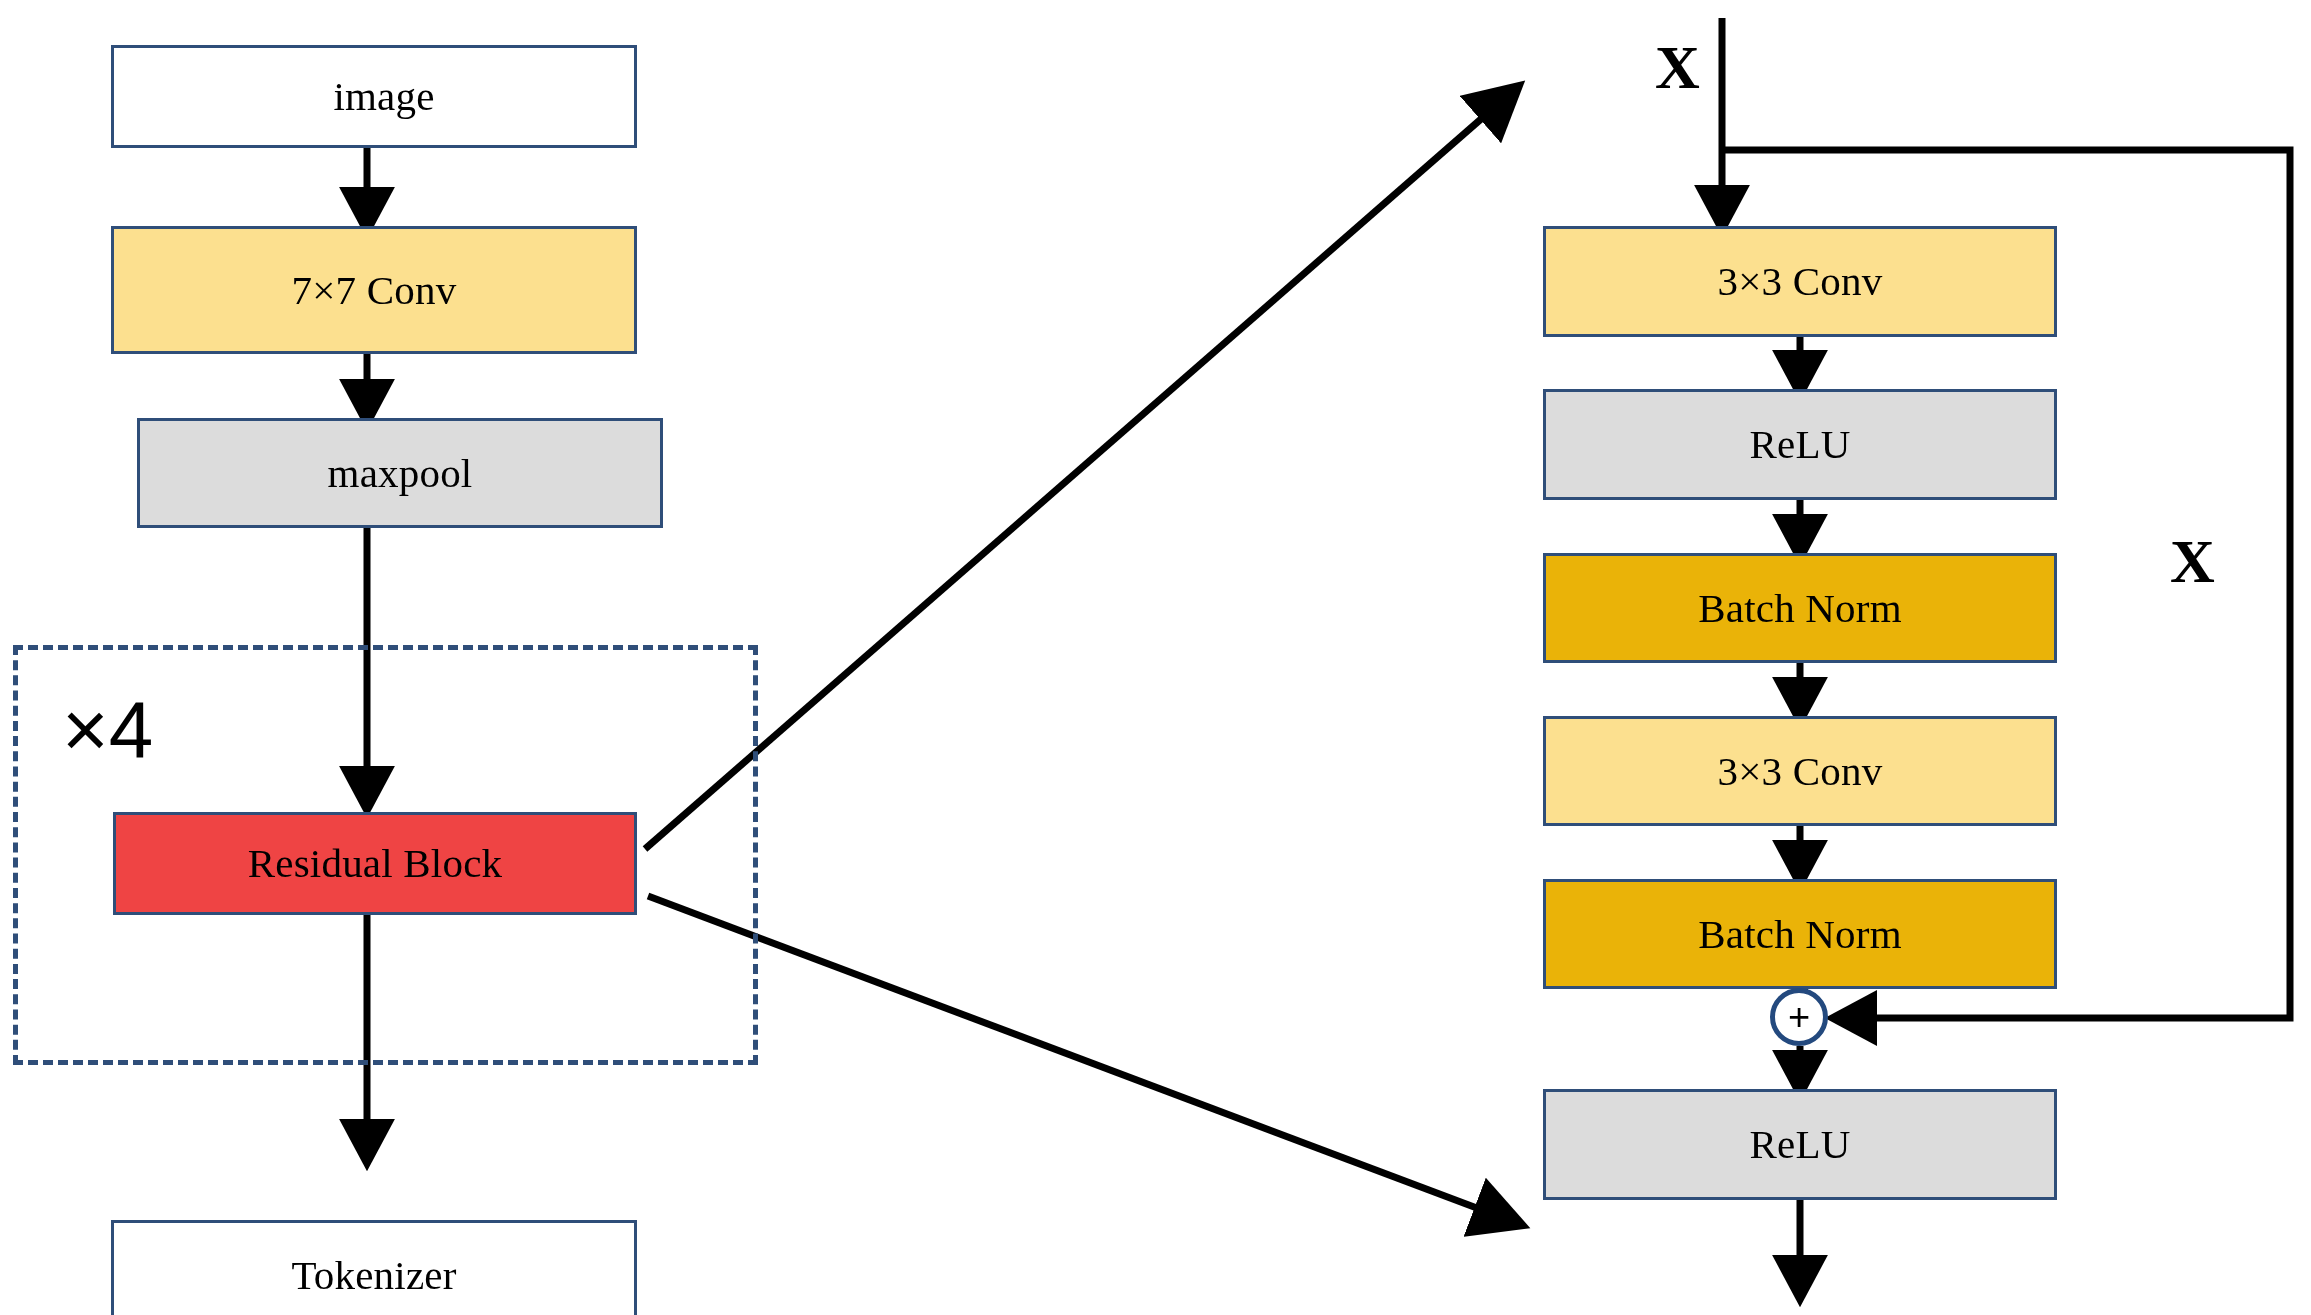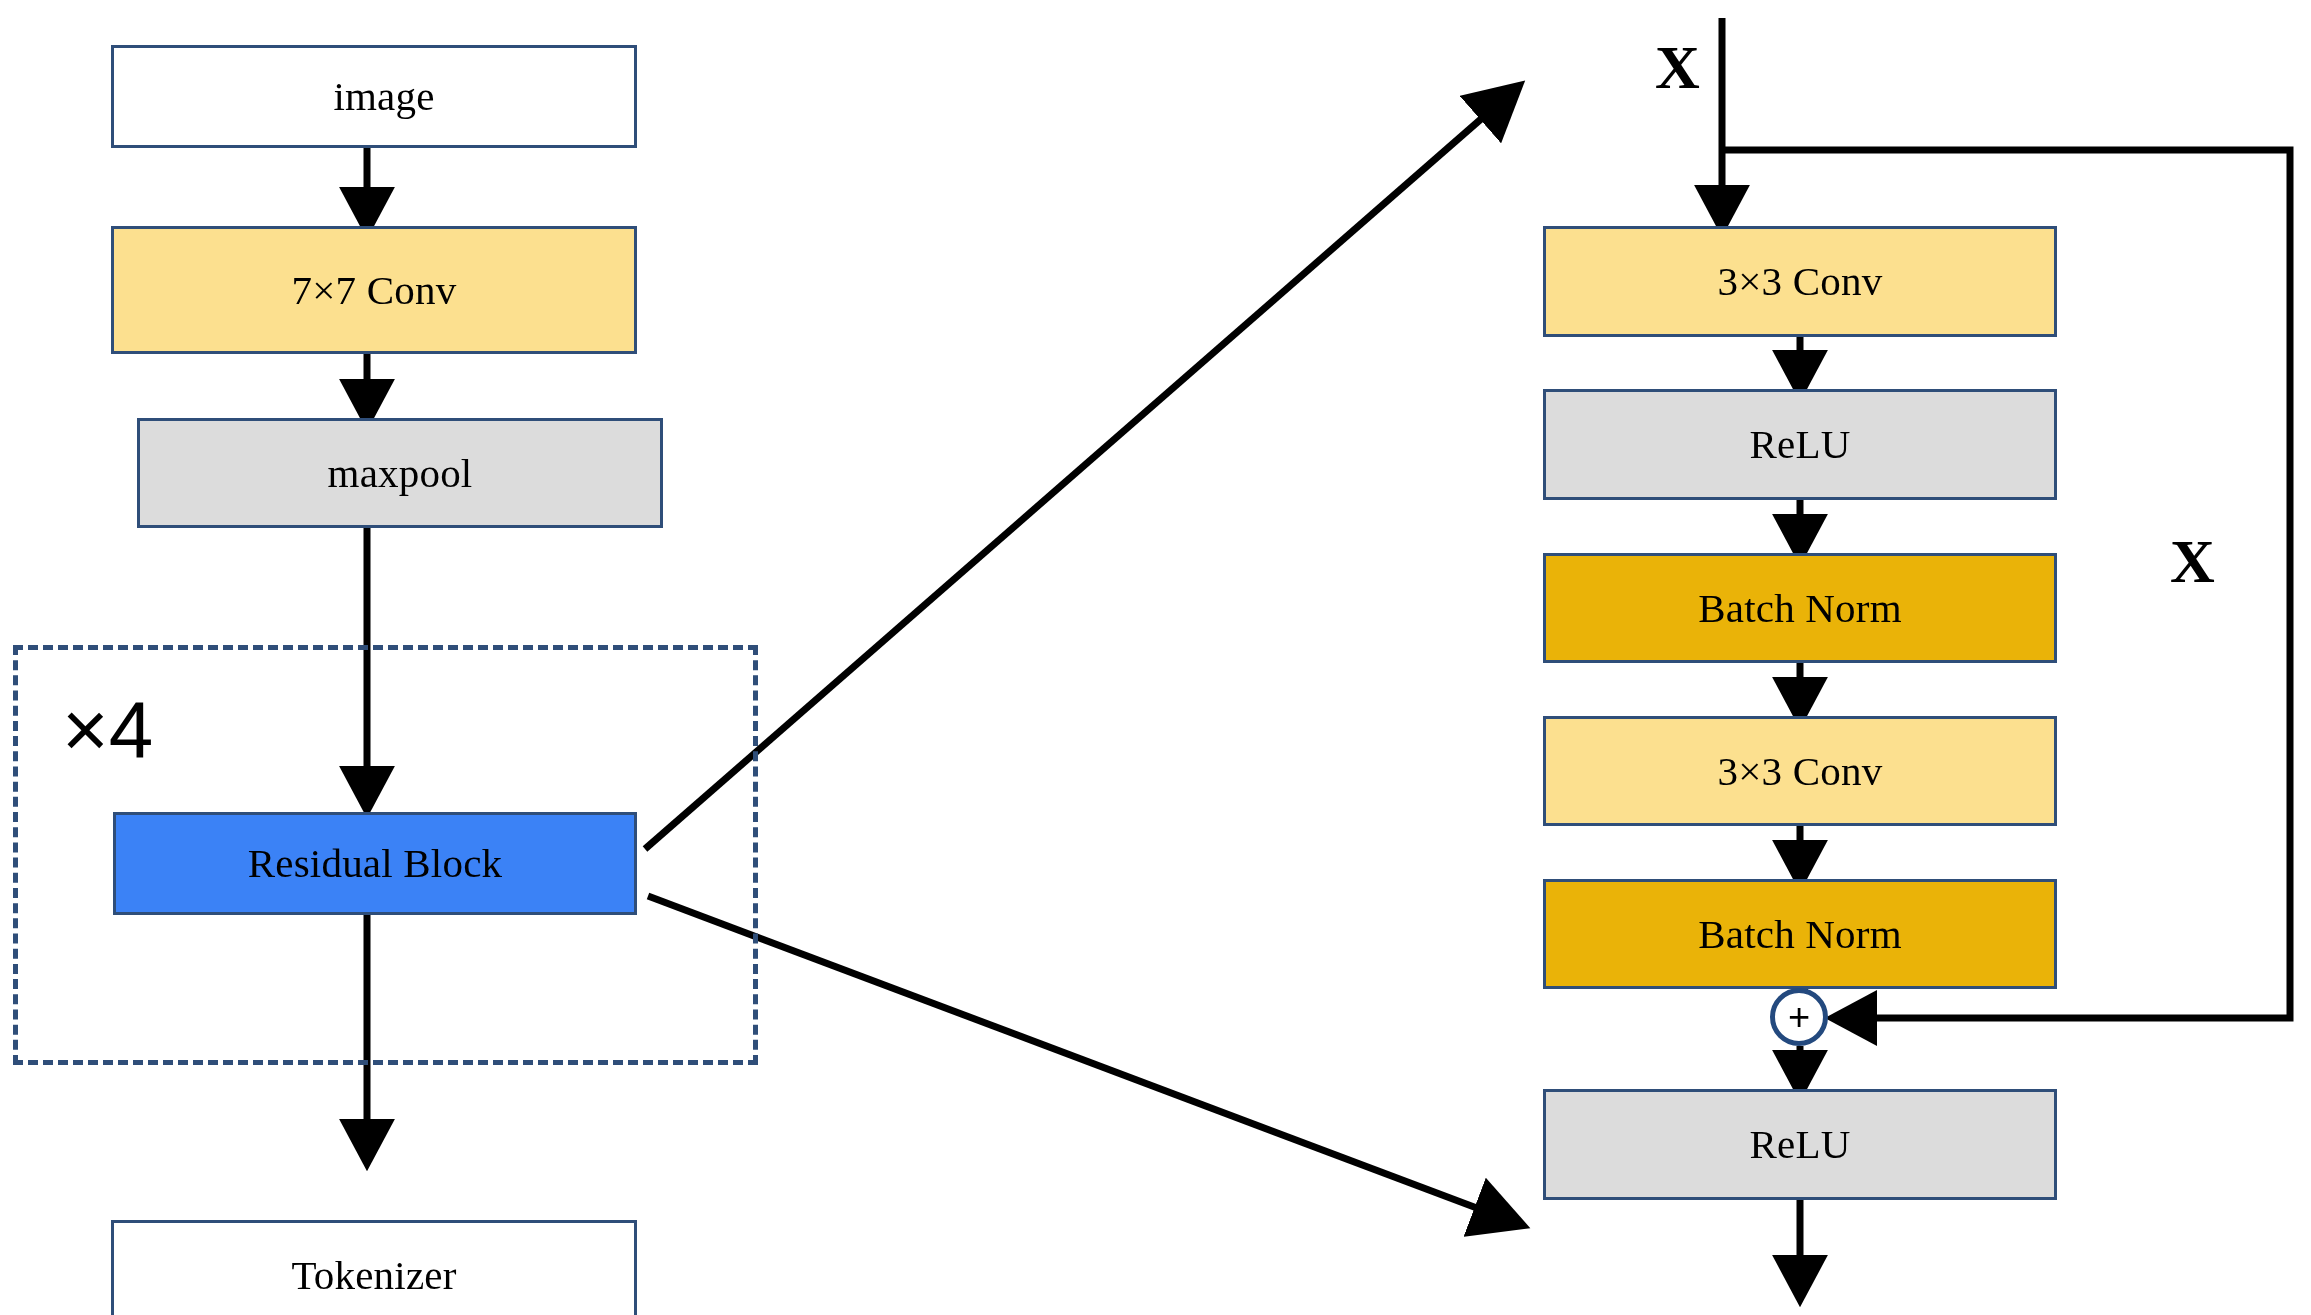--- a/index.html
+++ b/index.html
@@ -8,21 +8,21 @@
   #canvas{position:absolute;left:0;top:0;width:2311px;height:1315px;}
   svg#wires{position:absolute;left:0;top:0;width:2311px;height:1315px;pointer-events:none;}
 
   .node{position:absolute;box-sizing:border-box;border:3px solid #2F4E79;
         display:flex;align-items:center;justify-content:center;
         font-family:"Liberation Serif", serif;color:#000000;
         font-size:41px;line-height:1;letter-spacing:.2px;}
   .fill-white{background:#FFFFFF;}
   .fill-yellow{background:#FCE08F;}
   .fill-gray{background:#DCDCDC;}
-  .fill-blue{background:#3b82f6;}
+  .fill-blue{background:#ef4444;}
   .fill-green{background:#eab308;}
 
   .dashed-group{position:absolute;box-sizing:border-box;
       border:5px dashed #2F4E79;background:transparent;}
 
   .label{position:absolute;color:#000000;line-height:1;white-space:nowrap;}
   .label-x{font-family:"Liberation Serif", serif;font-weight:bold;font-size:62px;}
   .label-rep{font-family:"Liberation Sans", sans-serif;font-size:80px;}
 
   .plus-node{position:absolute;box-sizing:border-box;border-radius:50%;

